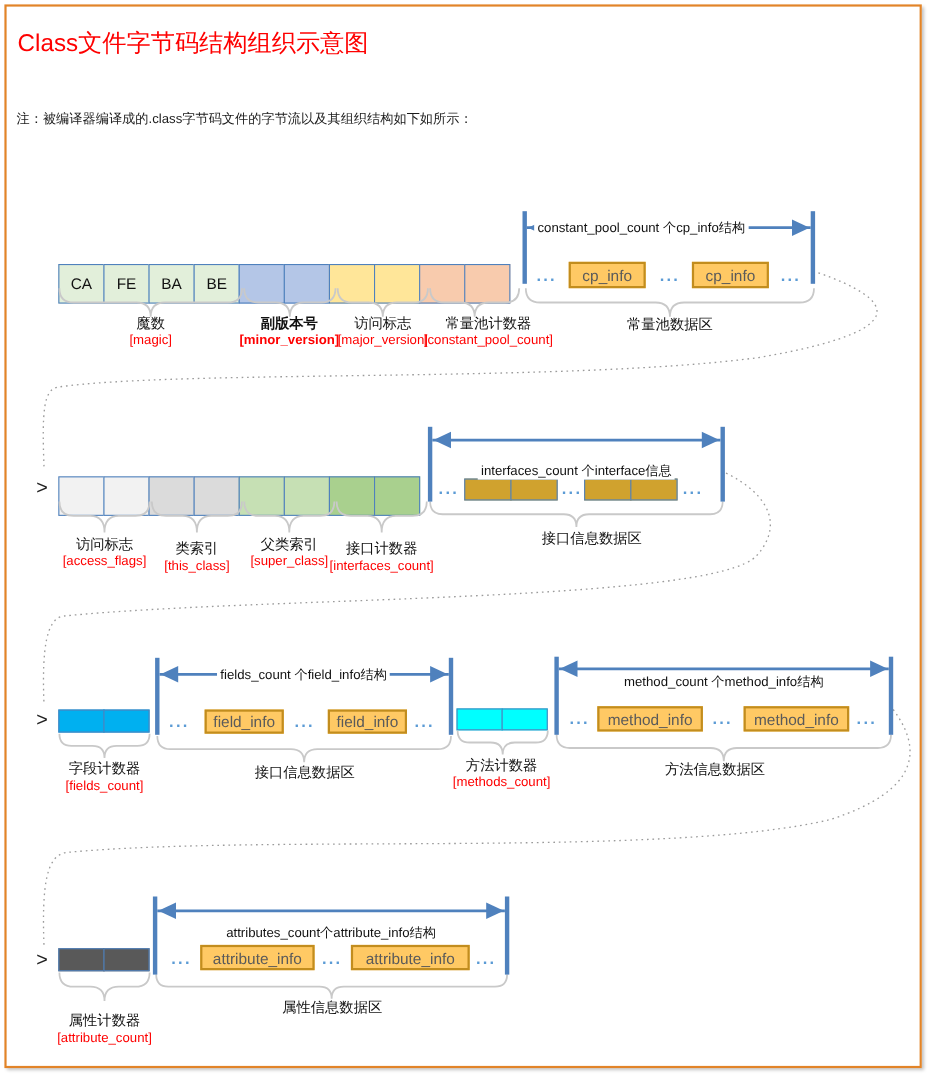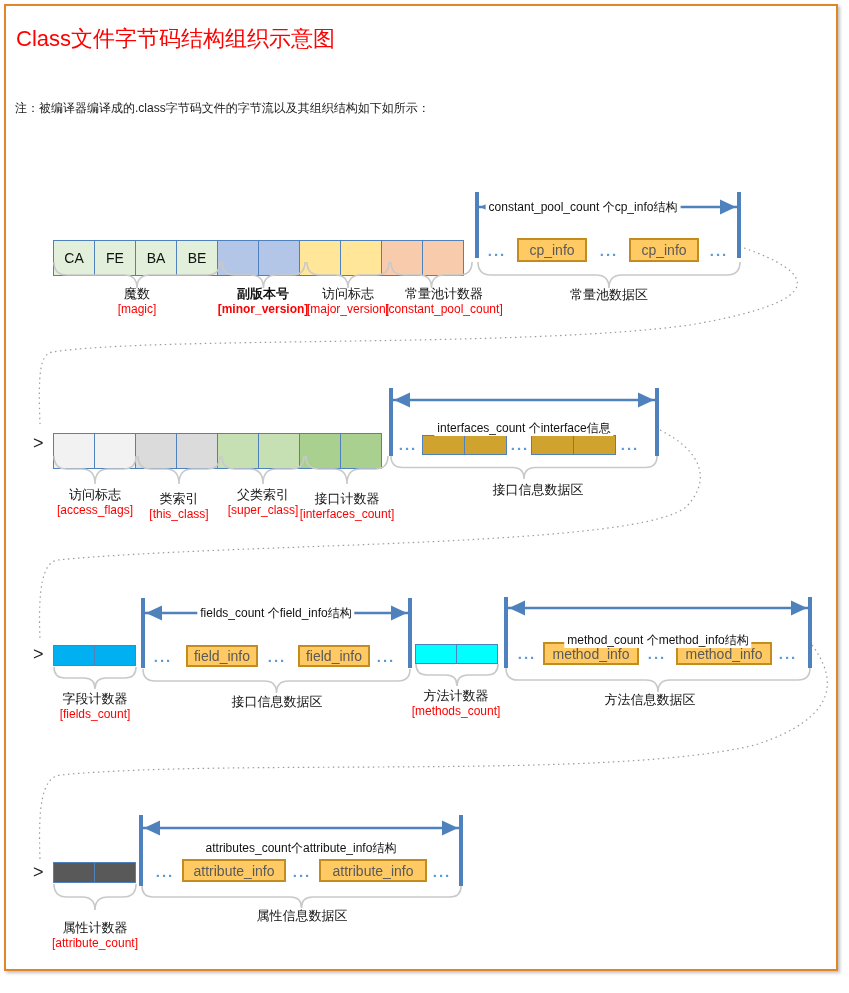--- a/index.html
+++ b/index.html
@@ -148,21 +148,21 @@
 <div class="cellrow" style="left:415px;top:644px;">
   <div class="cell c-cyan" style="height:20px;"></div>
   <div class="cell c-cyan" style="height:20px;"></div>
 </div>
 
 <div class="infobox" style="left:543px;top:642px;width:96px;height:23px;">method_info</div>
 <div class="infobox" style="left:676px;top:642px;width:96px;height:23px;">method_info</div>
 <div class="dots" style="left:527px;top:646px;">...</div>
 <div class="dots" style="left:657px;top:646px;">...</div>
 <div class="dots" style="left:788px;top:646px;">...</div>
-<div class="arrowtext" style="left:658px;top:632px;">method_count 个method_info结构</div>
+<div class="arrowtext" style="left:658px;top:612px;">method_count 个method_info结构</div>
 
 <div class="lbl" style="left:95px;top:691px;">
   <div class="cn">字段计数器</div>
   <div class="en">[fields_count]</div>
 </div>
 <div class="lbl" style="left:277px;top:694px;">
   <div class="cn">接口信息数据区</div>
 </div>
 <div class="lbl" style="left:456px;top:688px;">
   <div class="cn">方法计数器</div>

